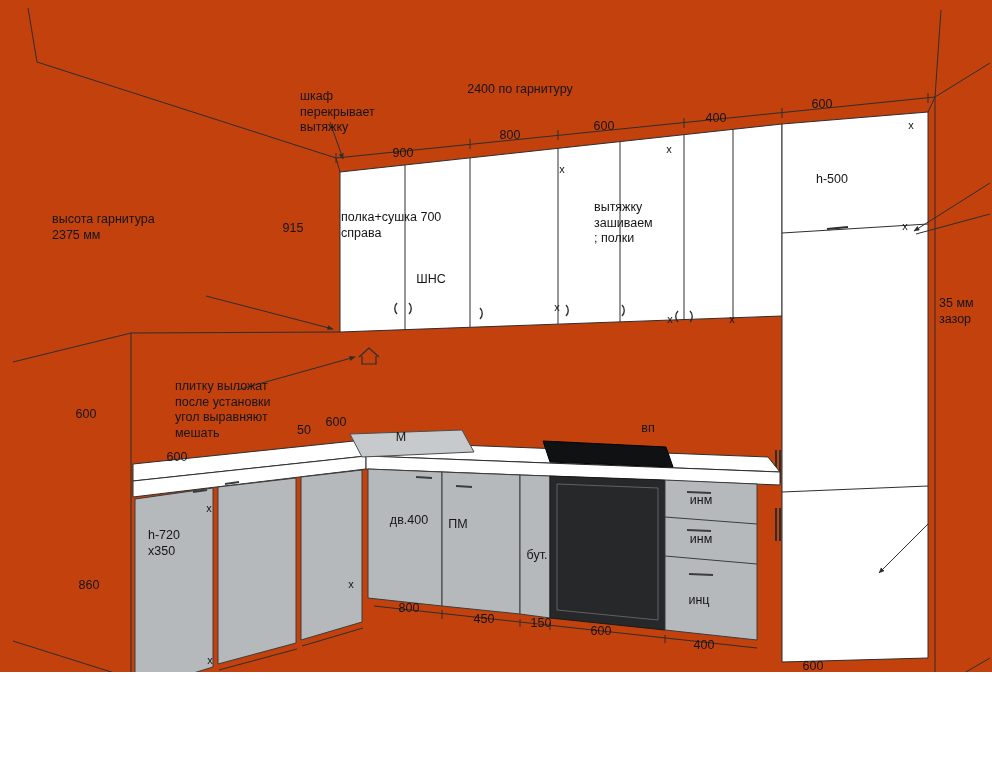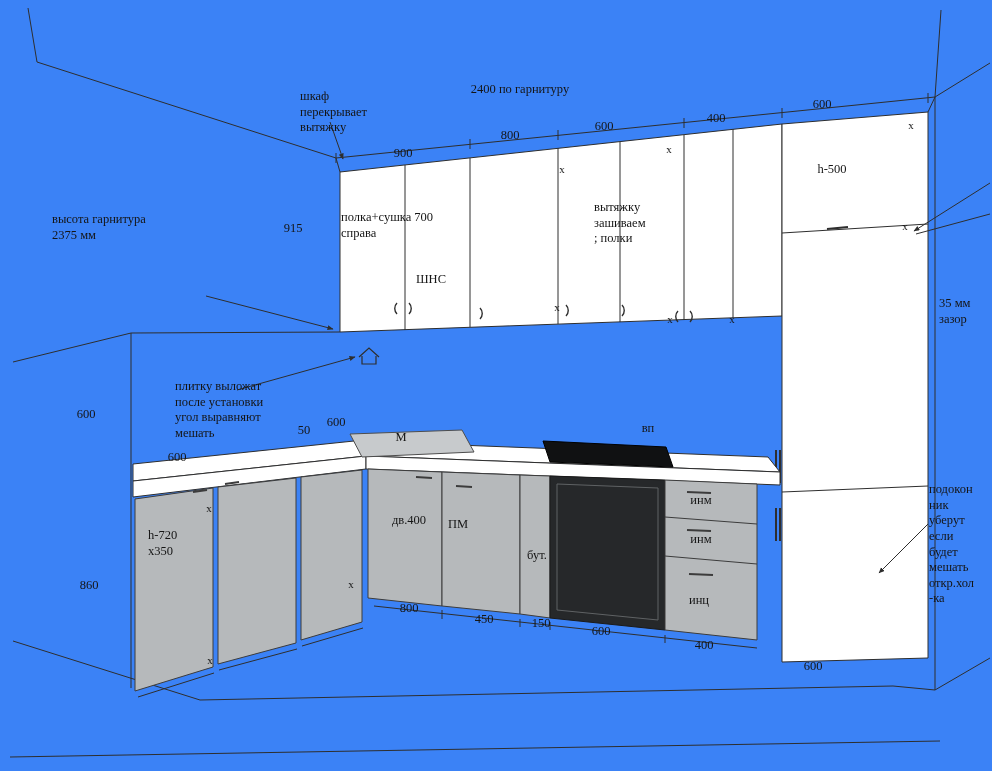--- a/index.html
+++ b/index.html
@@ -1,18 +1,18 @@
 <!DOCTYPE html>
 <html><head>
 <meta charset="utf-8">
 <style>
   *{margin:0;padding:0;box-sizing:border-box}
   body{background:#ffffff}
-  .stage{position:relative;width:992px;height:771px;background:#3b82f6;overflow:hidden;
-         font-family:Liberation Serif, serif;color:#151515}
+  .stage{position:relative;width:992px;height:672px;background:#c2410c;overflow:hidden;
+         font-family:Liberation Sans, sans-serif;color:#151515}
   .stage svg{position:absolute;left:0;top:0}
   .lbl{position:absolute;font-size:12.5px;line-height:1.25;white-space:pre-line}
   .c{transform:translateX(-50%);}
   .xm{position:absolute;font-size:11px;line-height:1;transform:translate(-50%,-50%)}
 </style>
 </head>
 <body>
 
 <div class="stage">
 
@@ -159,36 +159,28 @@
 справа</div>
   <div class="lbl" style="left:594px;top:200px">вытяжку
 зашиваем
 ; полки</div>
   <div class="lbl" style="left:939px;top:296px">35 мм
 зазор</div>
   <div class="lbl" style="left:175px;top:379px">плитку выложат
 после установки
 угол выравняют
 мешать</div>
-  <div class="lbl" style="left:929px;top:482px">подокон
-ник
-уберут
-если
-будет
-мешать
-откр.хол
--ка</div>
 
   <div class="lbl c" style="left:403px;top:146px">900</div>
   <div class="lbl c" style="left:510px;top:128px">800</div>
   <div class="lbl c" style="left:604px;top:119px">600</div>
   <div class="lbl c" style="left:716px;top:111px">400</div>
   <div class="lbl c" style="left:822px;top:97px">600</div>
   <div class="lbl c" style="left:293px;top:221px">915</div>
-  <div class="lbl c" style="left:832px;top:162px">h-500</div>
+  <div class="lbl c" style="left:832px;top:172px">h-500</div>
   <div class="lbl c" style="left:431px;top:272px">ШНС</div>
   <div class="lbl c" style="left:86px;top:407px">600</div>
   <div class="lbl c" style="left:177px;top:450px">600</div>
   <div class="lbl c" style="left:304px;top:423px">50</div>
   <div class="lbl c" style="left:336px;top:415px">600</div>
   <div class="lbl c" style="left:401px;top:430px">М</div>
   <div class="lbl c" style="left:648px;top:421px">вп</div>
   <div class="lbl c" style="left:409px;top:513px">дв.400</div>
   <div class="lbl c" style="left:458px;top:517px">ПМ</div>
   <div class="lbl" style="left:148px;top:528px">h-720

